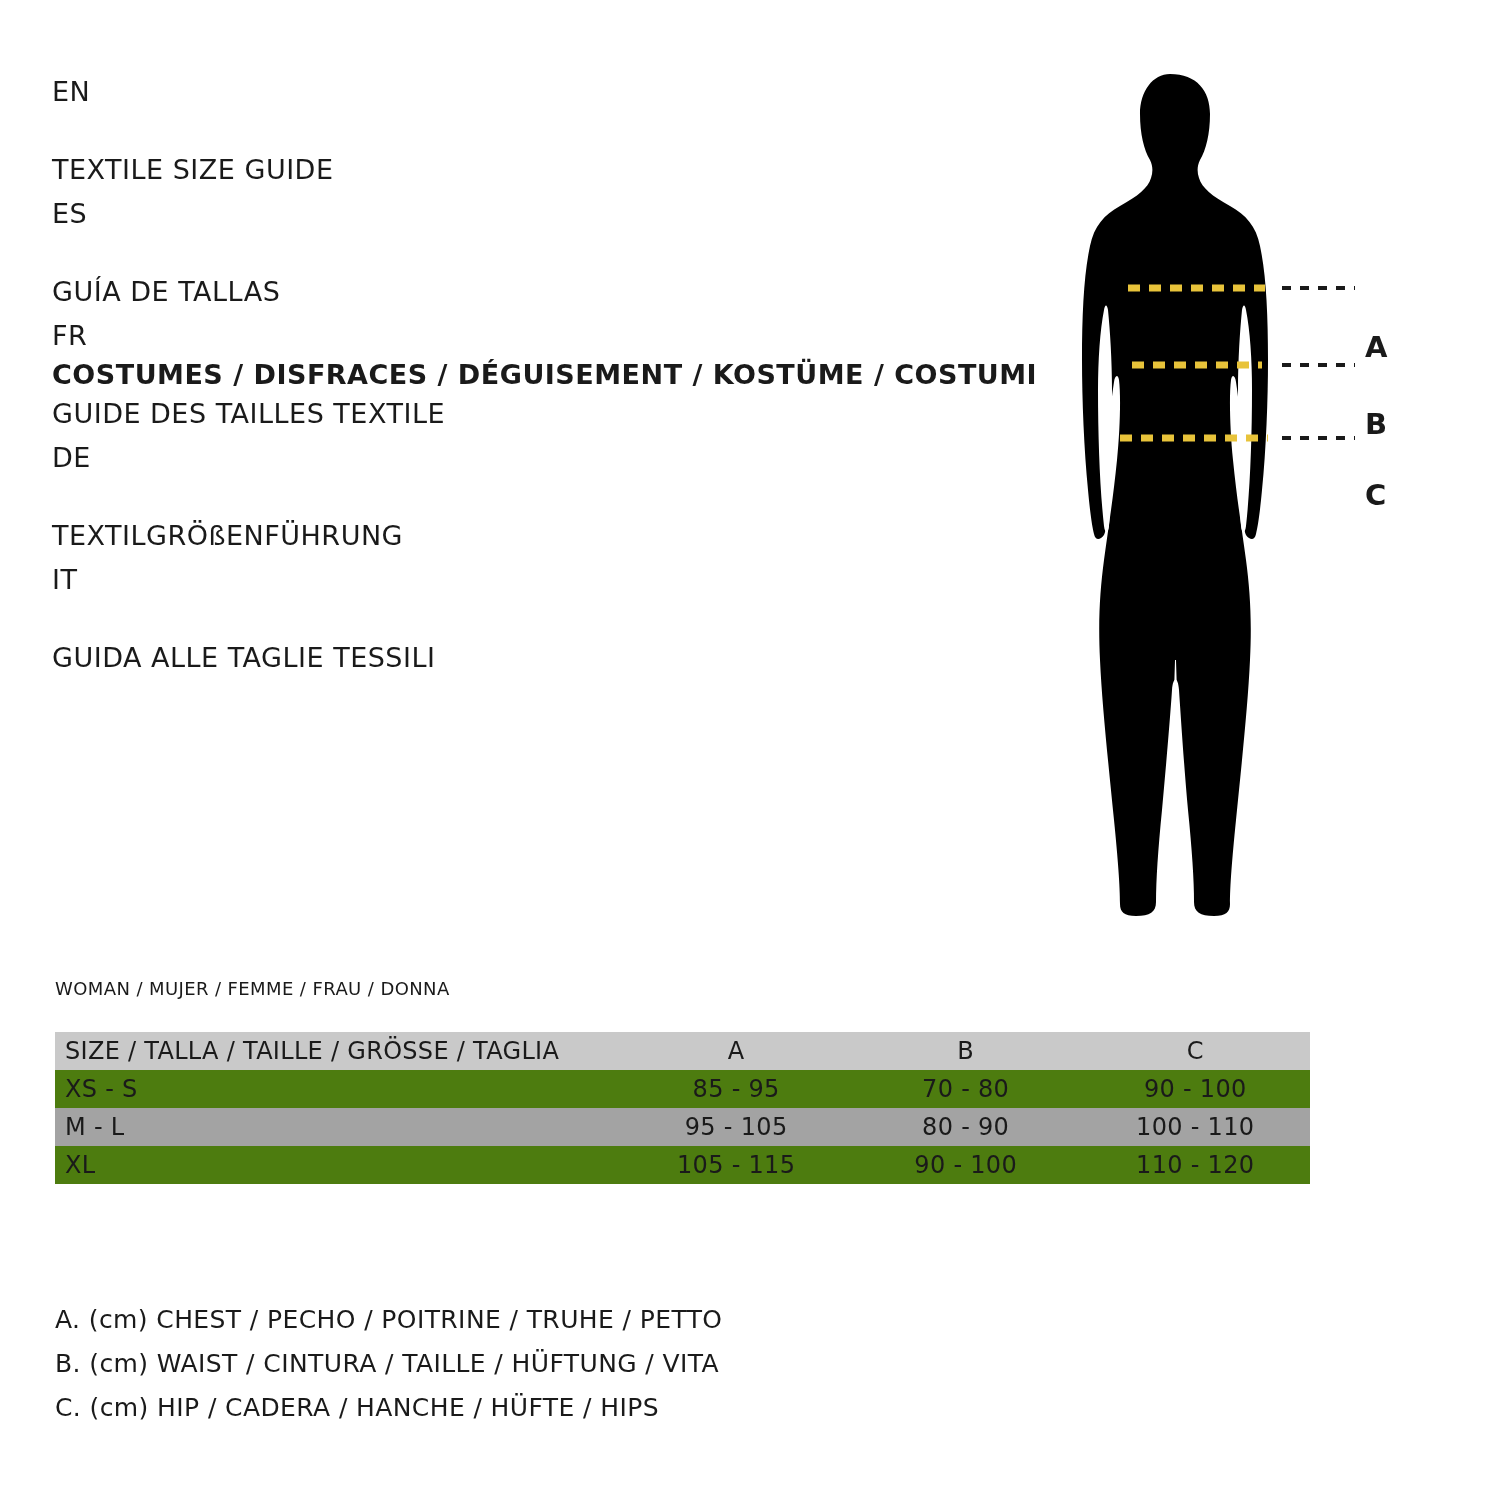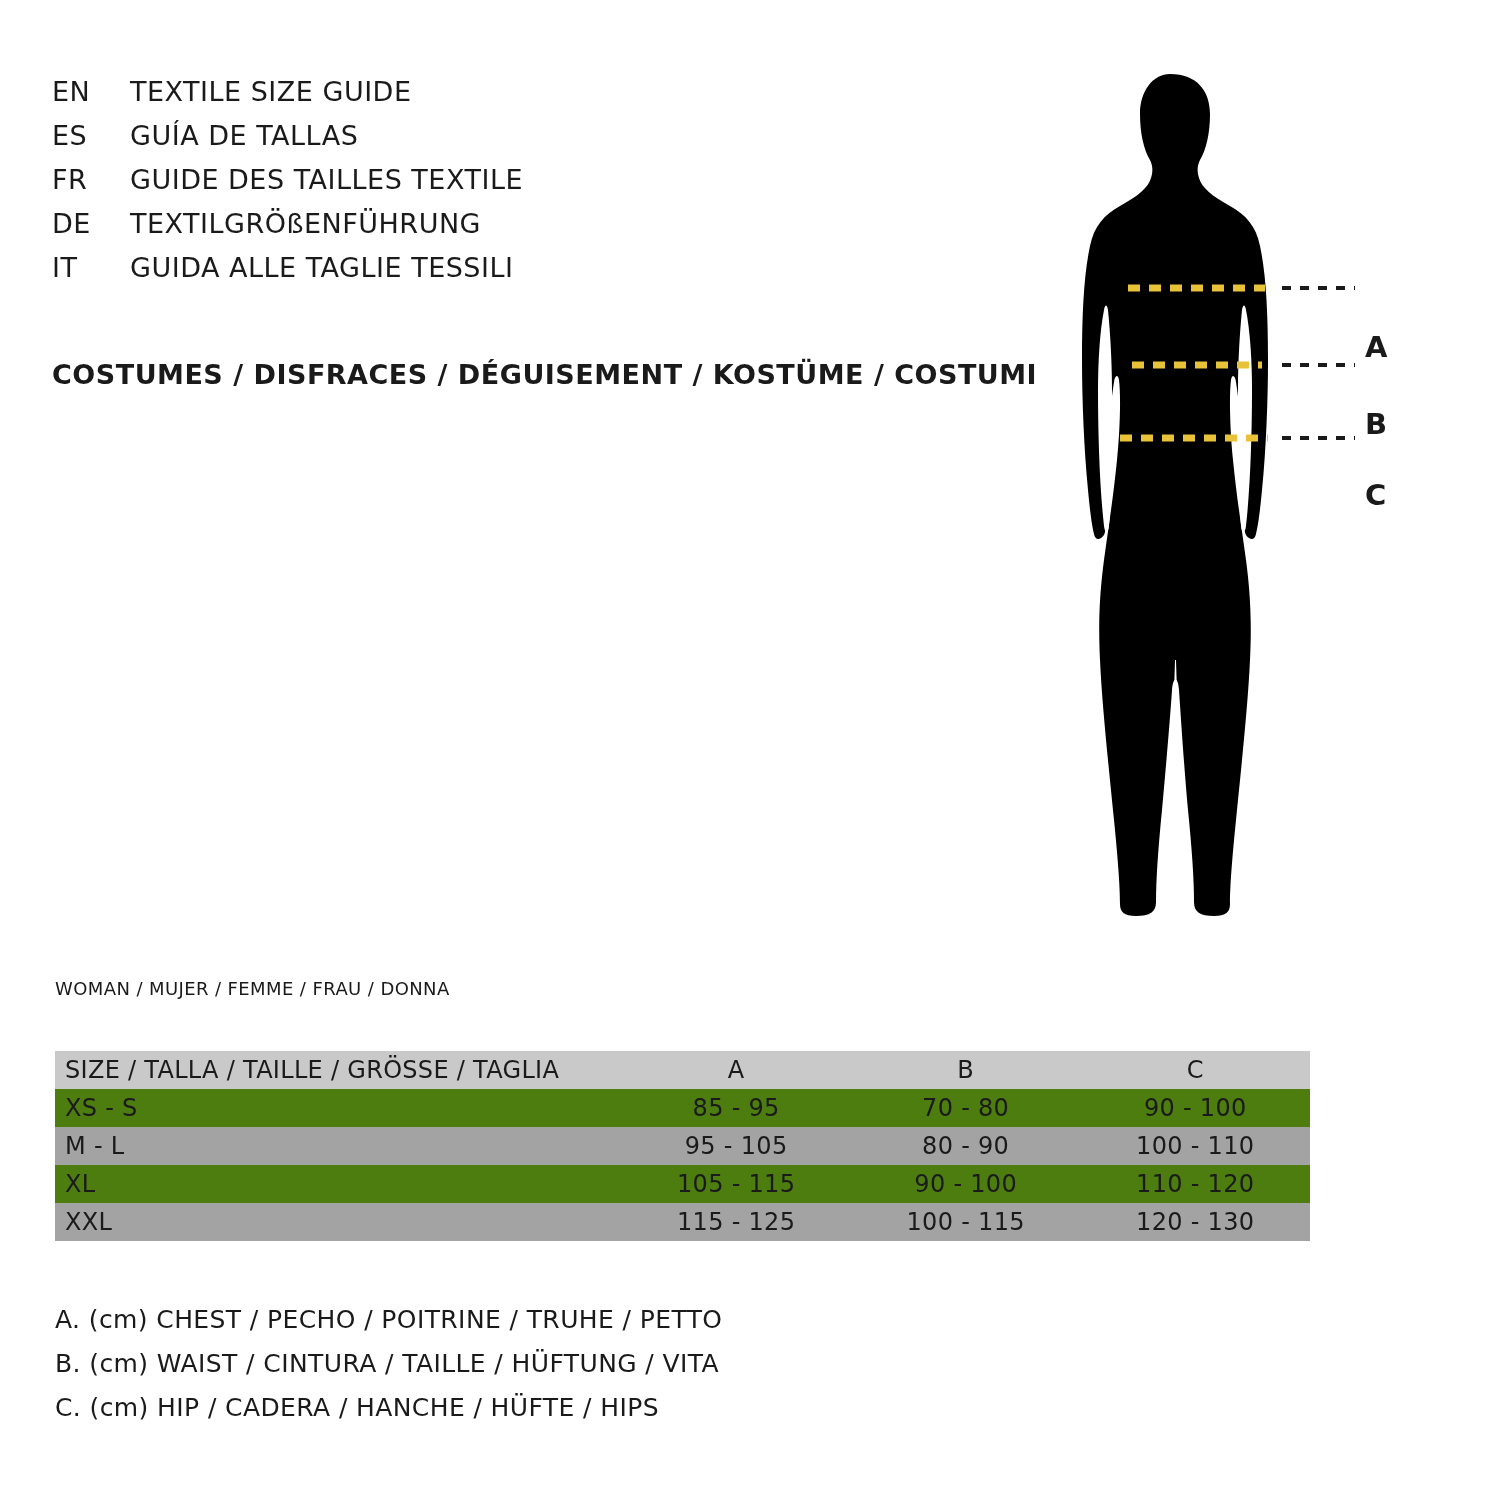--- a/index.html
+++ b/index.html
@@ -24,20 +24,21 @@
     width: 960px;
   }
   .lang-row {
     display: flex;
     align-items: baseline;
     font-size: 27px;
     letter-spacing: 0.5px;
     line-height: 44px;
     color: #1a1a1a;
     white-space: nowrap;
+    flex-direction: column;
   }
   .lang-code {
     width: 78px;
     flex: 0 0 78px;
   }
   .lang-text {
     flex: 1 1 auto;
   }
 
   #costumes-line {
@@ -84,21 +85,20 @@
     white-space: nowrap;
   }
 
   #size-table {
     position: absolute;
     left: 55px;
     top: 1032px;
     width: 1255px;
     border-collapse: collapse;
     font-size: 24px;
-    margin-top: 19px;
   }
   #size-table th, #size-table td {
     padding: 0;
     height: 38px;
     font-weight: normal;
     letter-spacing: 0.3px;
   }
   #size-table thead th {
     background: #c9c9c9;
   }
@@ -276,26 +276,20 @@
       <td class="col-val">95 - 105</td>
       <td class="col-val">80 - 90</td>
       <td class="col-val">100 - 110</td>
     </tr>
     <tr class="odd">
       <td class="col-size">XL</td>
       <td class="col-val">105 - 115</td>
       <td class="col-val">90 - 100</td>
       <td class="col-val">110 - 120</td>
     </tr>
-    <tr class="even">
-      <td class="col-size">XXL</td>
-      <td class="col-val">115 - 125</td>
-      <td class="col-val">100 - 115</td>
-      <td class="col-val">120 - 130</td>
-    </tr>
   </tbody>
 </table>
 
 <div id="legend">
   <div class="legend-row">A. (cm) CHEST / PECHO / POITRINE / TRUHE / PETTO</div>
   <div class="legend-row">B. (cm) WAIST / CINTURA / TAILLE / HÜFTUNG / VITA</div>
   <div class="legend-row">C. (cm) HIP / CADERA / HANCHE / HÜFTE / HIPS</div>
 </div>
 
 </body></html>

